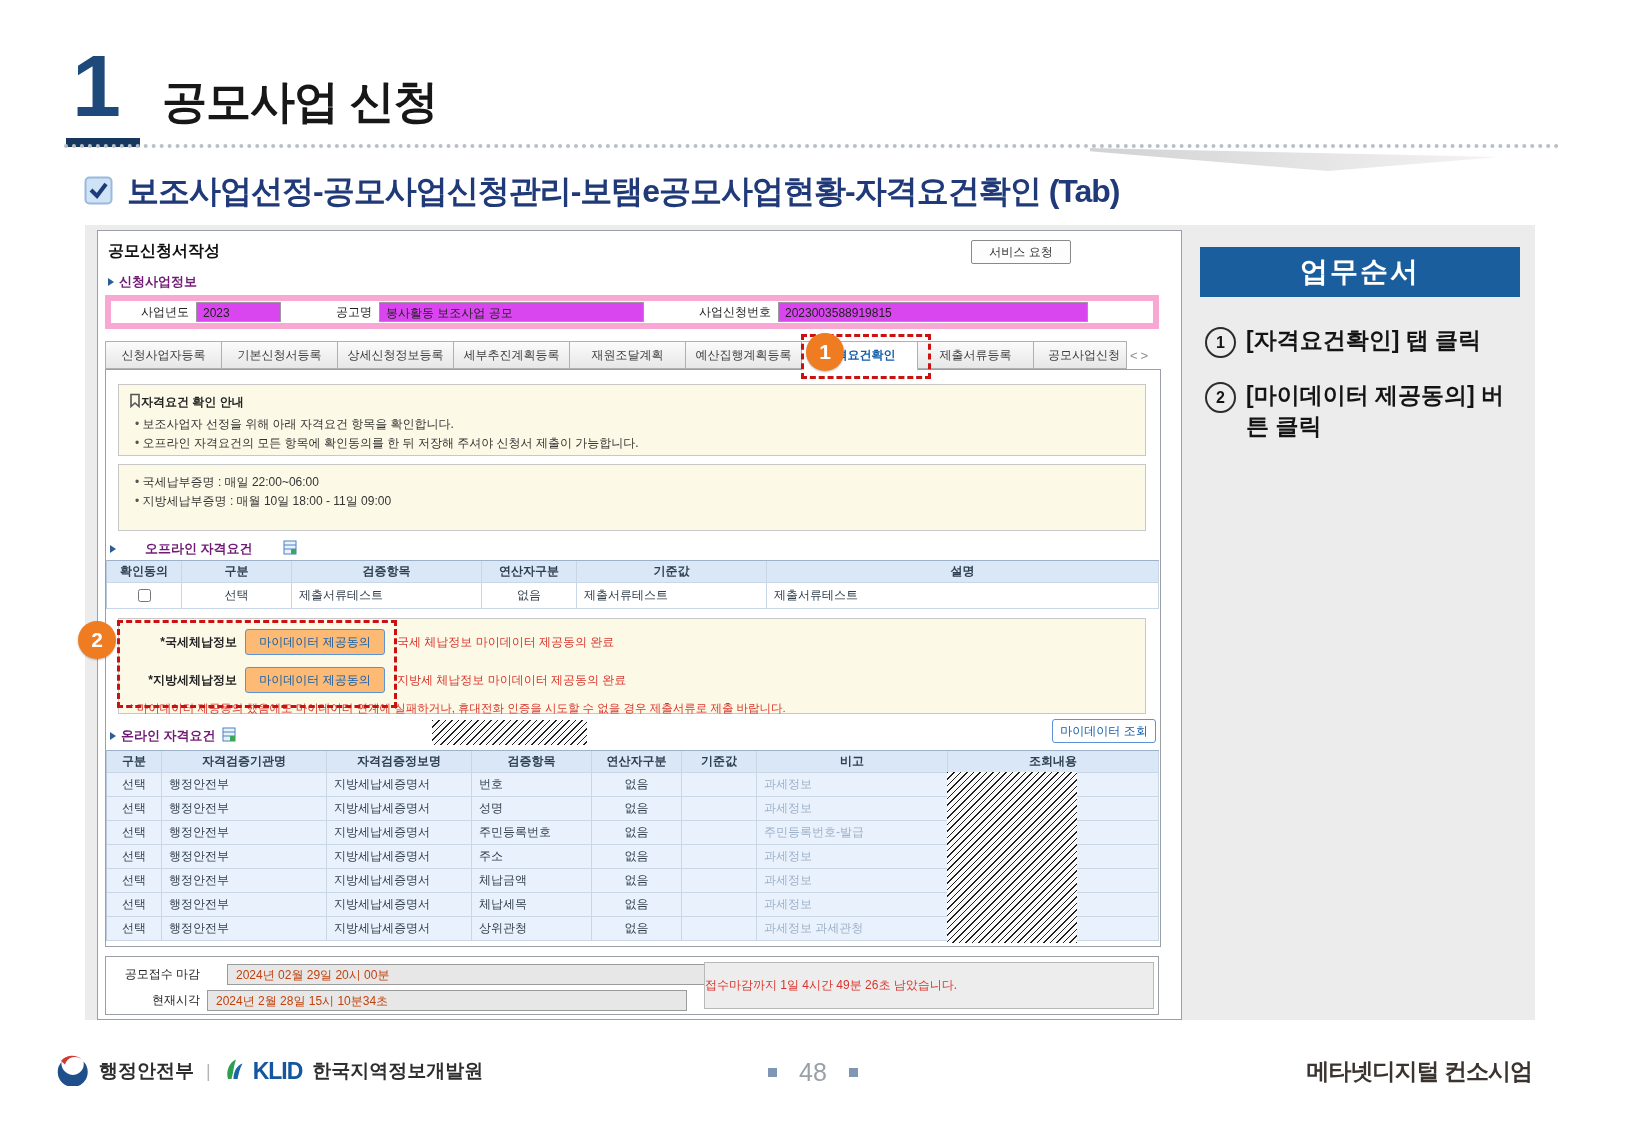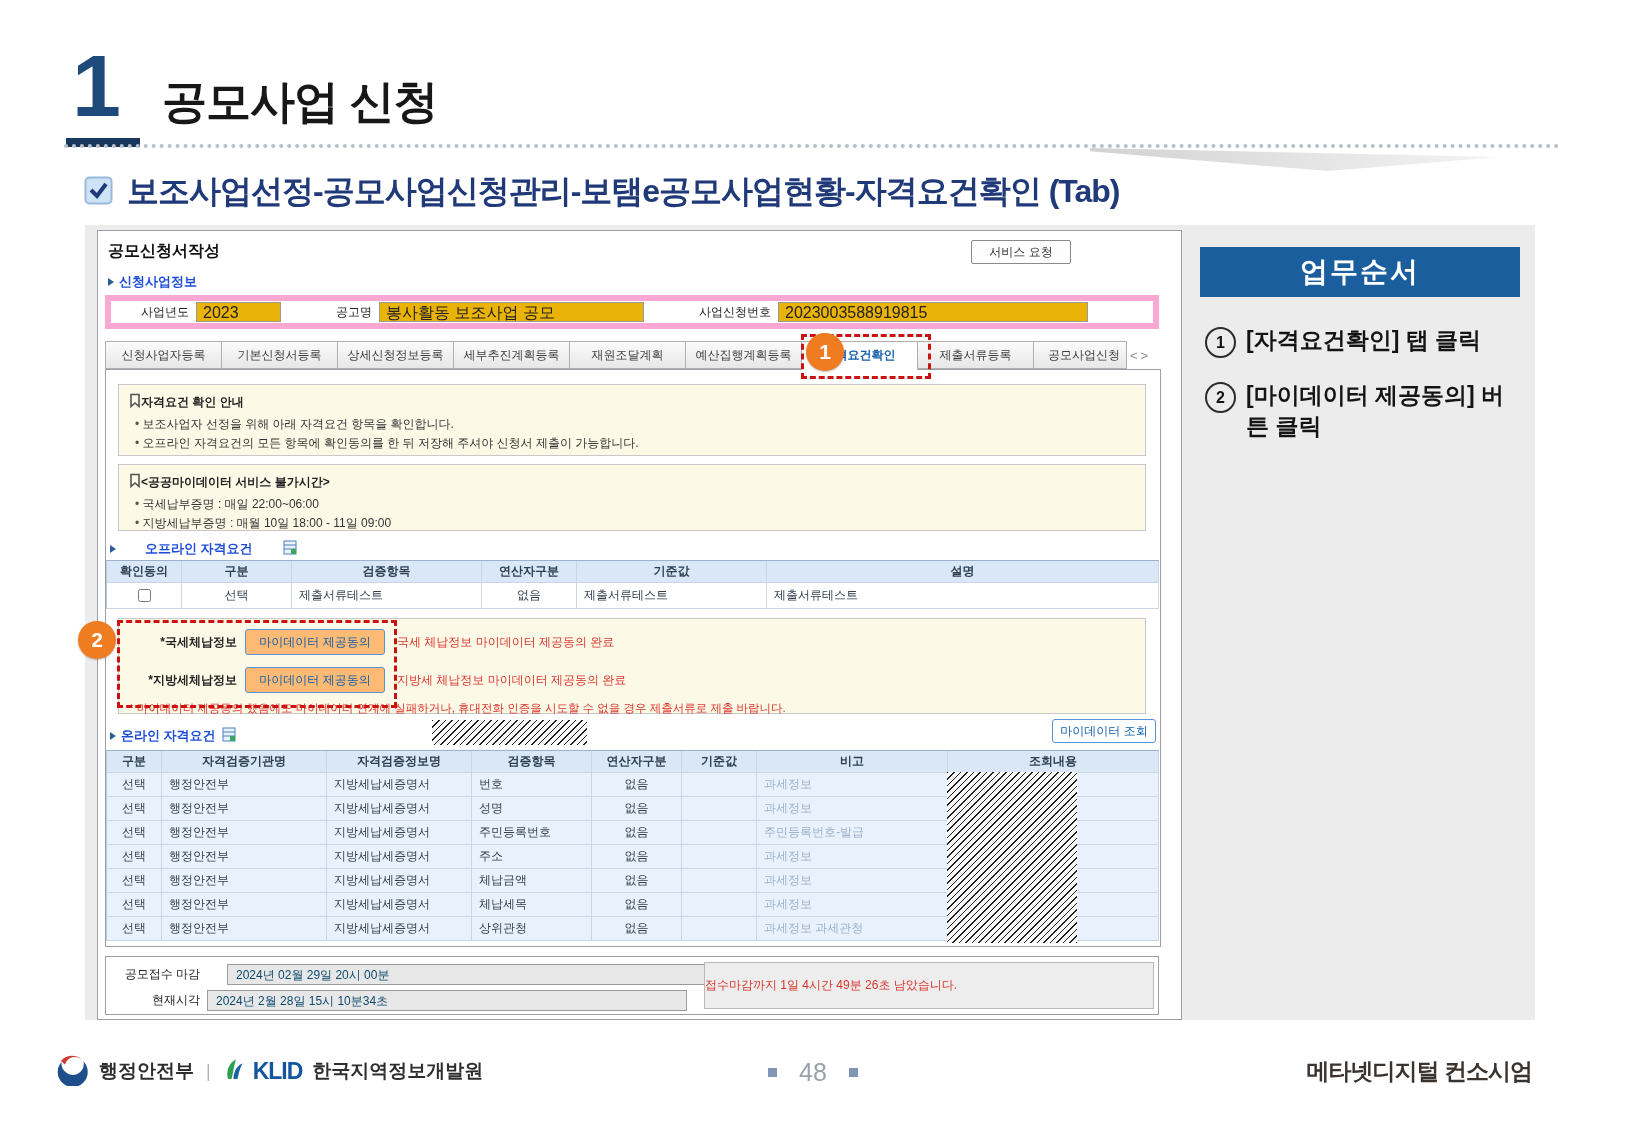--- a/index.html
+++ b/index.html
@@ -20,27 +20,27 @@
   .wf-header{position:absolute;left:1200px;top:247px;width:320px;height:50px;background:#1b5e9e;color:#fff;font-size:28px;font-weight:bold;display:flex;align-items:center;justify-content:center;letter-spacing:2px;}
   .wf-steps{position:absolute;left:1205px;top:325px;width:315px;display:flex;flex-direction:column;gap:22px;}
   .wf-step{display:flex;gap:10px;font-size:23px;font-weight:bold;color:#141414;line-height:1.35;}
   .wf-num{flex:0 0 auto;width:27px;height:27px;border:2px solid #2c2c2c;border-radius:50%;font-size:16px;display:flex;align-items:center;justify-content:center;margin-top:2px;}
 
   
   .shot{position:absolute;left:97px;top:230px;width:1083px;height:788px;background:#fff;border:1px solid #9aa0a6;font-size:12px;color:#222;}
   .shot-title{position:absolute;left:10px;top:10px;font-size:16px;font-weight:bold;color:#111;}
   .btn{box-sizing:border-box;font-family:inherit;cursor:pointer;}
   .btn-service{position:absolute;left:873px;top:9px;width:100px;height:24px;background:#fdfdfd;border:1px solid #8a8a8a;border-radius:2px;font-size:12px;color:#333;}
-  .sec-head{display:flex;align-items:center;font-size:13px;font-weight:bold;color:#1d4ed8;}
+  .sec-head{display:flex;align-items:center;font-size:13px;font-weight:bold;color:#701a75;}
   .tri{width:0;height:0;border-left:6px solid #2b5e96;border-top:4px solid transparent;border-bottom:4px solid transparent;margin-right:5px;}
   .sec-apply{position:absolute;left:10px;top:42px;}
 
   .info-box{position:absolute;left:7px;top:64px;width:1054px;height:34px;border:6px solid #f9a8d4;display:flex;align-items:center;box-sizing:border-box;}
   .f-label{font-size:12px;color:#222;margin-right:7px;white-space:nowrap;}
-  .input{background:#eab308;border:1px solid #9b9b9b;height:20px;line-height:20px;padding:0 6px;font-size:16px;color:#222;box-sizing:border-box;overflow:hidden;white-space:nowrap;}
+  .input{background:#d946ef;border:1px solid #9b9b9b;height:20px;line-height:20px;padding:0 6px;font-size:12px;color:#222;box-sizing:border-box;overflow:hidden;white-space:nowrap;}
   .ml30{margin-left:30px;} .ml55{margin-left:55px;}
   .w85{width:85px;} .w265{width:265px;} .w310{width:310px;}
 
   
   .tabbar{position:absolute;left:7px;top:110px;width:1056px;height:28px;display:flex;align-items:flex-end;}
   .tab{box-sizing:border-box;width:117px;height:28px;background:linear-gradient(#fbfbfb,#e7e7e7);border:1px solid #b0b0b0;margin-left:-1px;display:flex;align-items:center;justify-content:center;font-size:12px;color:#3c3c3c;white-space:nowrap;overflow:hidden;cursor:pointer;}
   .tab:first-child{margin-left:0;}
   .tab.active{background:#fff;color:#0f5cab;font-weight:bold;height:30px;margin-bottom:-2px;z-index:3;border-bottom:2px solid #fff;}
   .tab.cut{width:94px;justify-content:flex-start;padding-left:14px;}
   .pager{display:flex;align-items:center;height:28px;color:#8f8f8f;font-size:13px;gap:3px;padding-left:3px;}
@@ -81,21 +81,21 @@
   .online-head{position:absolute;left:4px;top:357px;}
   .head-hatch{position:absolute;left:326px;top:350px;width:155px;height:25px;}
   .hatch{background:repeating-linear-gradient(135deg,#1f1f1f 0 1.2px,#fafafa 1.2px 4.6px);}
   .btn-query{position:absolute;left:946px;top:349px;width:104px;height:24px;background:#fff;border:1px solid #5b93d6;border-radius:3px;color:#0f5cab;font-size:12px;}
   .col-hatch{position:absolute;left:841px;top:402px;width:130px;height:171px;z-index:2;}
 
   
   .bottom-box{position:absolute;left:7px;top:725px;width:1054px;height:59px;border:1px solid #9aa0a6;box-sizing:border-box;background:#fff;}
   .dl-row{position:absolute;display:flex;align-items:center;}
   .dl-label{width:84px;text-align:right;font-size:12px;color:#222;margin-right:7px;white-space:nowrap;}
-  .dl-val{width:480px;background:#e7e7e7;border:1px solid #9b9b9b;height:21px;line-height:21px;padding:0 8px;font-size:12px;color:#0c4a6e;box-sizing:border-box;}
+  .dl-val{width:480px;background:#e7e7e7;border:1px solid #9b9b9b;height:21px;line-height:21px;padding:0 8px;font-size:12px;color:#c2410c;box-sizing:border-box;}
   .remaining-box{position:absolute;left:598px;top:5px;width:450px;height:47px;background:#ededed;border:1px solid #b9b9b9;box-sizing:border-box;display:flex;align-items:center;}
   .remaining-text{font-size:12px;color:#d9342b;}
 
   
   .badge{position:absolute;width:38px;height:38px;border-radius:50%;background:#f07c22;color:#fff;font-size:21px;font-weight:bold;display:flex;align-items:center;justify-content:center;z-index:6;box-shadow:0 1px 2px rgba(0,0,0,.25);}
   .badge1{left:806px;top:333px;}
   .badge2{left:78px;top:621px;}
   .dashed{position:absolute;border:3px dashed #cc1111;z-index:5;}
   .dash1{left:801px;top:334px;width:124px;height:39px;}
   .dash2{left:117px;top:620px;width:274px;height:82px;}
@@ -188,26 +188,20 @@
               </svg></span>
           <span>자격요건 확인 안내</span>
         </div>
         <div class="js-bullets">
             <div class="bullet">보조사업자 선정을 위해 아래 자격요건 항목을 확인합니다.</div>
             <div class="bullet">오프라인 자격요건의 모든 항목에 확인동의를 한 뒤 저장해 주셔야 신청서 제출이 가능합니다.</div>
           </div>
       </div>
 
       <div class="notice n2">
-        <div class="notice-title">
-          <span><svg width="12" height="15" viewBox="0 0 12 15">
-                <path d="M2 1.5 h8 v12 l-4 -3.5 l-4 3.5 Z" fill="none" stroke="#555" stroke-width="1.6"></path>
-              </svg></span>
-          <span>&lt;공공마이데이터 서비스 불가시간&gt;</span>
-        </div>
         <div class="js-bullets">
             <div class="bullet">국세납부증명 : 매일 22:00~06:00</div>
             <div class="bullet">지방세납부증명 : 매월 10일 18:00 - 11일 09:00</div>
           </div>
       </div>
 
       <div class="sec-head offline-head">
         <span class="tri"></span>
         <span>오프라인 자격요건</span>
         <span class="doc-ic"><svg width="14" height="15" viewBox="0 0 14 15">

